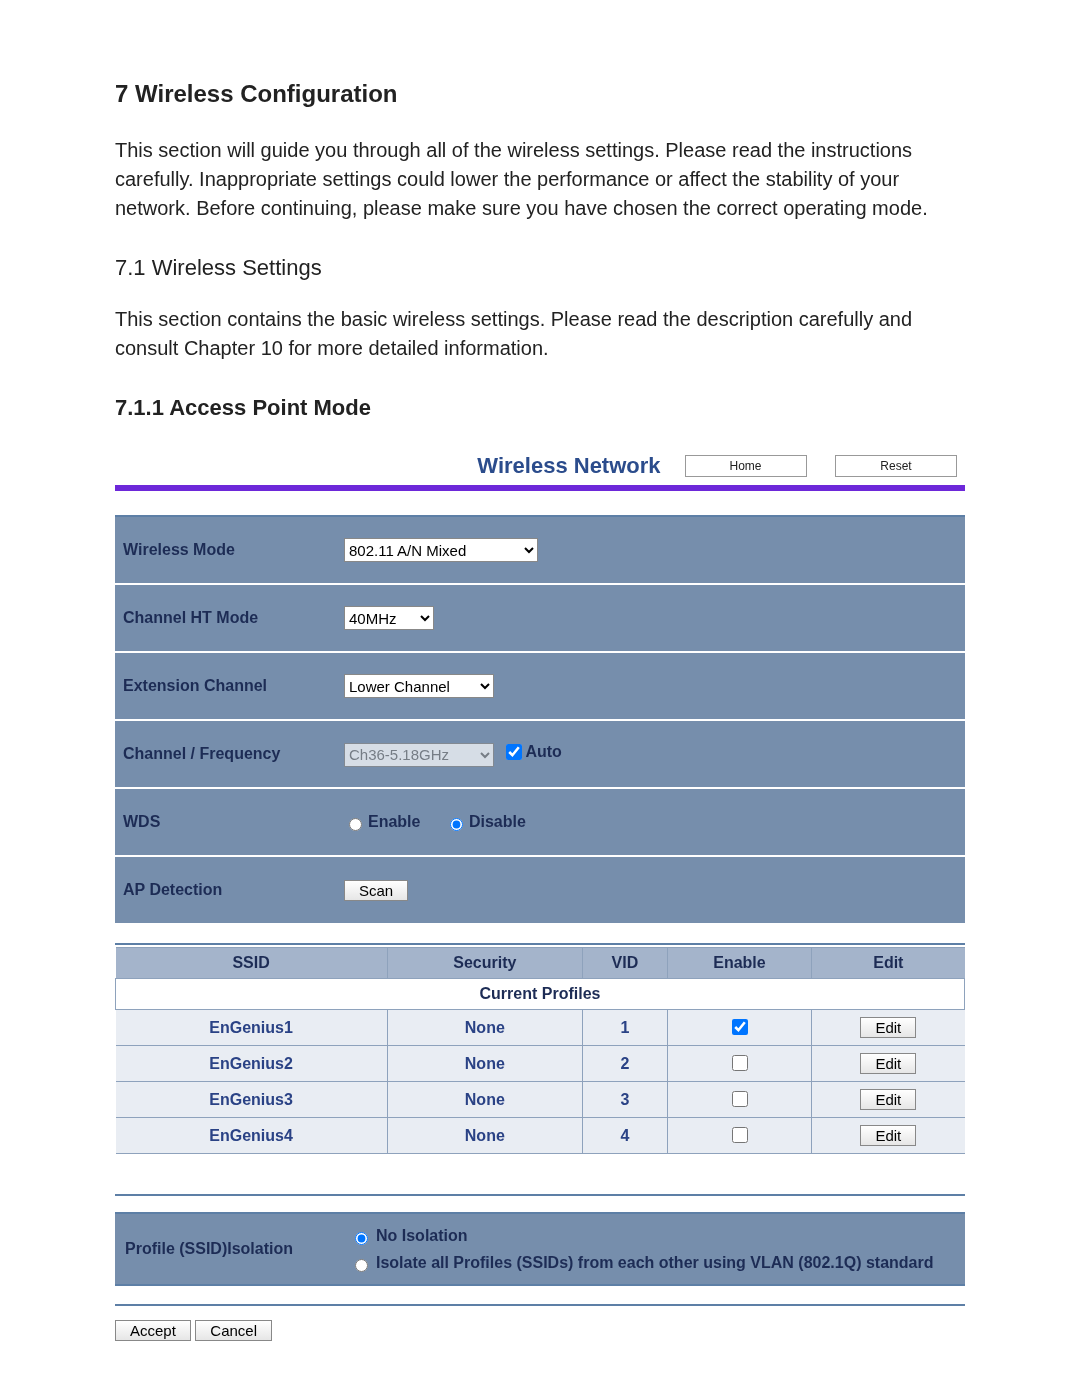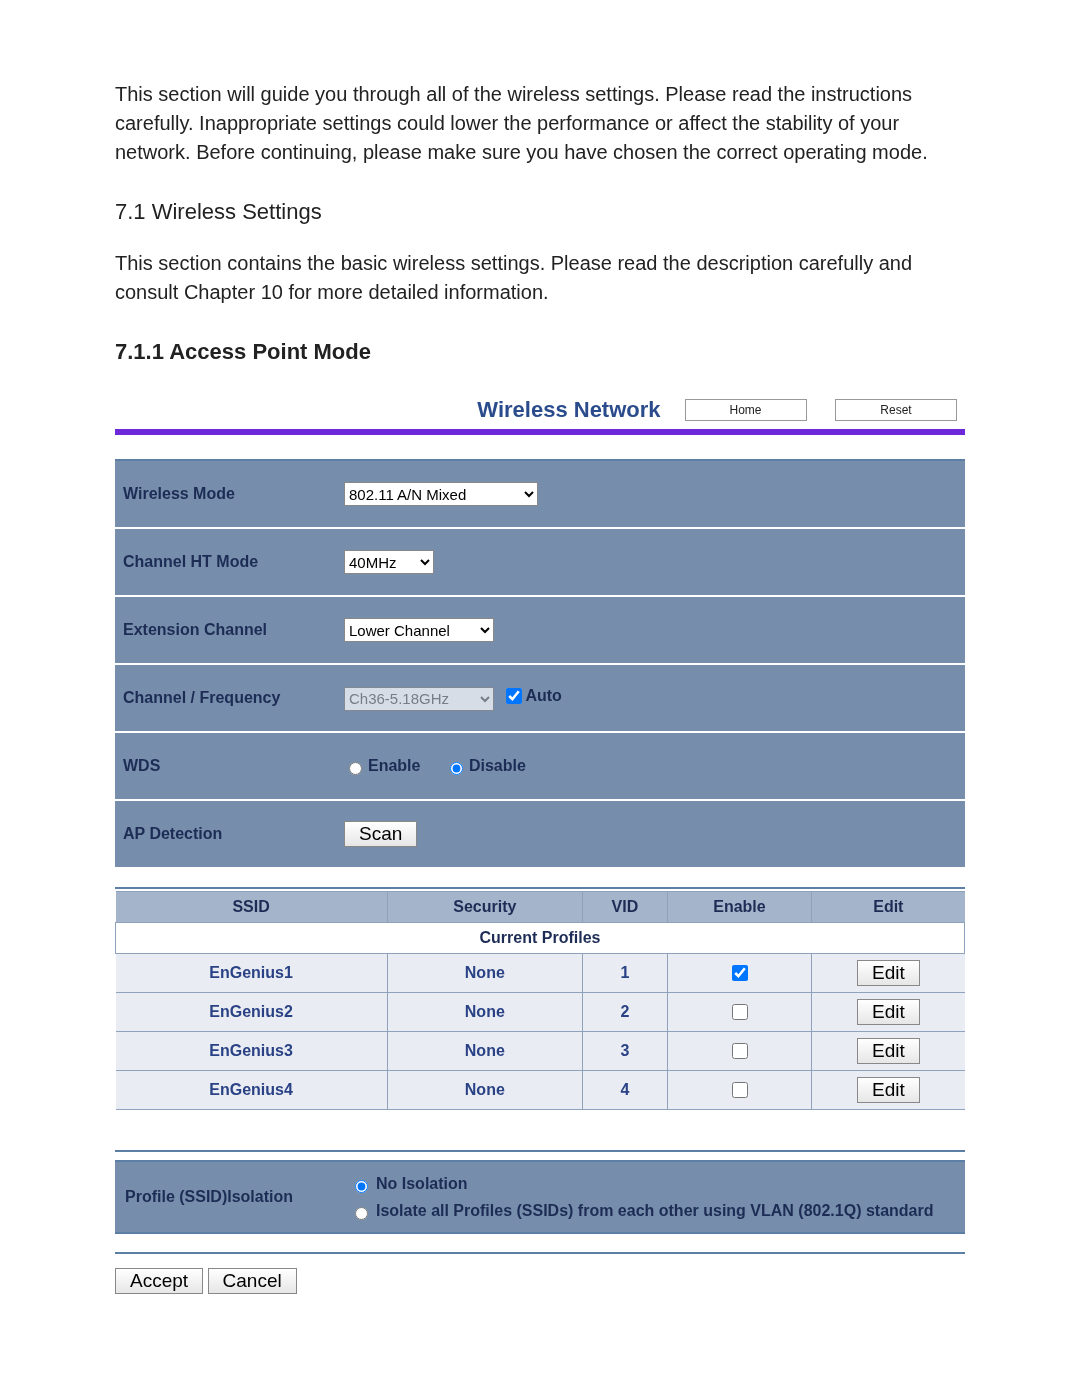--- a/index.html
+++ b/index.html
@@ -91,21 +91,21 @@
     font-weight: 700;
   }
   select.sel {
     font-size: 15px;
     height: 24px;
     border: 1px solid #888;
     background: #fff;
   }
   select.sel[disabled] { color: #777; background: #fff; }
   .scan-btn, .edit-btn, .accept-btn, .cancel-btn {
-    font-size: 19px;
+    font-size: 15px;
     border: 1px solid #888;
     background: linear-gradient(#fff,#e6e6e6);
     padding: 1px 14px;
     cursor: pointer;
   }
   .wd-opt { color:#1d2c55; font-weight:700; font-size:16px; margin-right:20px; }
   .wd-opt input { margin-right:6px; vertical-align:middle; }
   .auto-lbl { color:#1d2c55; font-weight:700; font-size:16px; }
   .auto-wrap { display:inline-flex; align-items:center; background:#768eac; padding:0 4px; }
 
@@ -145,21 +145,21 @@
     text-align:center;
     padding:6px 4px;
   }
   .chk { width:16px; height:16px; }
 
   
   table.isolation {
     width:100%;
     border-collapse:collapse;
     font-size:16px;
-    margin-top:8px;
+    margin-top:16px;
   }
   table.isolation td {
     background:#768eac;
     padding:8px 10px;
     color:#1d2c55;
     font-weight:700;
     vertical-align:middle;
     border-top:2px solid #5d7fa6;
     border-bottom:2px solid #5d7fa6;
   }
@@ -168,20 +168,21 @@
   table.isolation td.iopts label { display:block; line-height:1.7; }
   table.isolation td.iopts input { margin-right:8px; vertical-align:middle; }
 
   .footer-btns { margin-top:14px; }
 </style>
 </head>
 <body>
 
 <div class="page">
 
+  <h1>7 Wireless Configuration</h1>
 
   <p class="body">This section will guide you through all of the wireless settings. Please read the instructions carefully. Inappropriate settings could lower the performance or affect the stability of your network. Before continuing, please make sure you have chosen the correct operating mode.</p>
 
   <h2>7.1 Wireless Settings</h2>
 
   <p class="body">This section contains the basic wireless settings. Please read the description carefully and consult Chapter 10 for more detailed information.</p>
 
   <h3>7.1.1 Access Point Mode</h3>
 
   <div class="shot">

